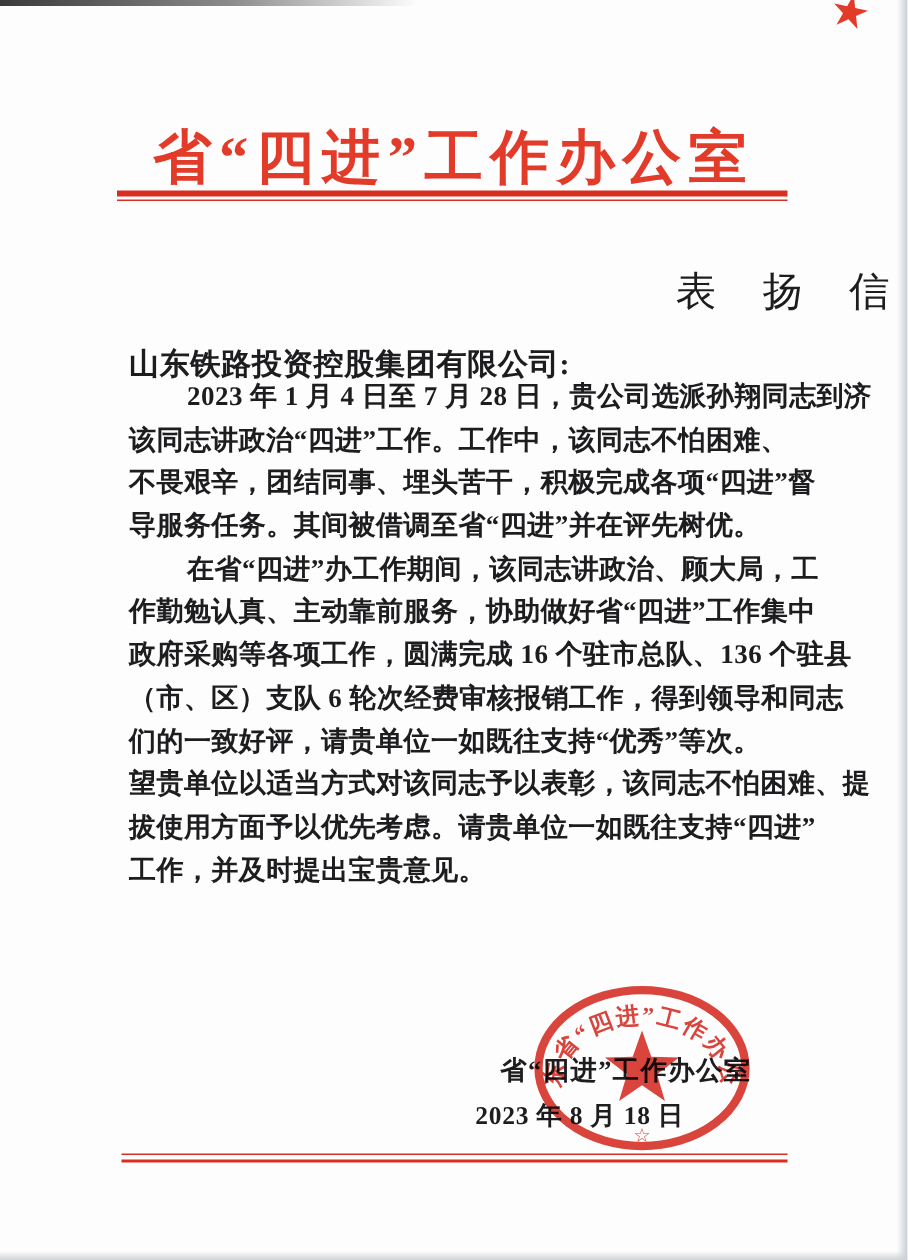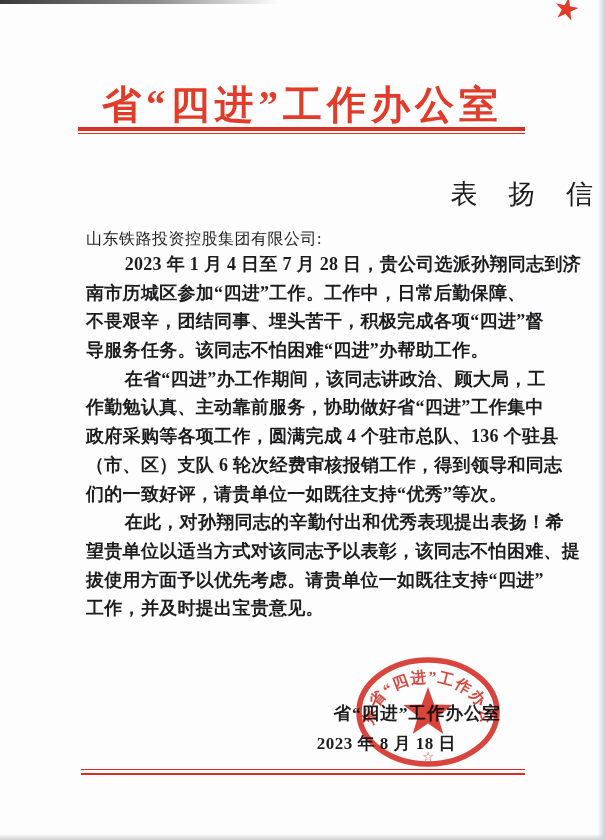--- a/index.html
+++ b/index.html
@@ -42,21 +42,21 @@
   }
 
   .letter-title{
     position:absolute;left:0;top:176px;width:100%;
     text-align:right;color:var(--ink);
     font-size:27px;font-weight:400;letter-spacing:12px;text-indent:12px;
   }
 
   .salutation{
     position:absolute;left:86px;top:229px;width:470px;
-    color:var(--ink);font-size:16px;font-weight:400;letter-spacing:.5px;
+    color:var(--ink);font-size:20px;font-weight:700;letter-spacing:.5px;
     white-space:nowrap;
   }
 
   .body-lines{
     position:absolute;left:86px;top:250px;width:438px;color:var(--ink);
   }
   .line{
     height:28.7px;line-height:28.7px;font-size:18px;font-weight:600;
     letter-spacing:.3px;
     text-align:justify;text-align-last:justify;
@@ -101,29 +101,28 @@
   <div class="masthead">省“四进”工作办公室</div>
 
   <div class="rule-top"></div>
 
   <div class="letter-title">表 扬 信</div>
 
   <div class="salutation">山东铁路投资控股集团有限公司:</div>
 
   <div class="body-lines">
     <div class="line indent">2023 年 1 月 4 日至 7 月 28 日，贵公司选派孙翔同志到济</div>
-    <div class="line">南市历城区参加“四进”工作。工作中，日常后勤保障、</div>
+    <div class="line">该同志讲政治“四进”工作。工作中，该同志不怕困难、</div>
     <div class="line">不畏艰辛，团结同事、埋头苦干，积极完成各项“四进”督</div>
-    <div class="line para-end">导服务任务。该同志不怕困难“四进”办帮助工作。</div>
+    <div class="line para-end">导服务任务。其间被借调至省“四进”并在评先树优。</div>
     <div class="line indent">在省“四进”办工作期间，该同志讲政治、顾大局，工</div>
     <div class="line">作勤勉认真、主动靠前服务，协助做好省“四进”工作集中</div>
-    <div class="line">政府采购等各项工作，圆满完成 4 个驻市总队、136 个驻县</div>
+    <div class="line">政府采购等各项工作，圆满完成 16 个驻市总队、136 个驻县</div>
     <div class="line">（市、区）支队 6 轮次经费审核报销工作，得到领导和同志</div>
     <div class="line para-end">们的一致好评，请贵单位一如既往支持“优秀”等次。</div>
-    <div class="line indent">在此，对孙翔同志的辛勤付出和优秀表现提出表扬！希</div>
     <div class="line">望贵单位以适当方式对该同志予以表彰，该同志不怕困难、提</div>
     <div class="line">拔使用方面予以优先考虑。请贵单位一如既往支持“四进”</div>
     <div class="line para-end">工作，并及时提出宝贵意见。</div>
   </div>
 
   <div class="sign-org">省“四进”工作办公室</div>
   <div class="sign-date">2023 年 8 月 18 日</div>
 
   <svg class="seal" viewBox="0 0 160 130" xmlns="http://www.w3.org/2000/svg">
     <ellipse cx="80" cy="63" rx="69" ry="52" fill="none" stroke="#d8352c" stroke-width="5.5"></ellipse>

